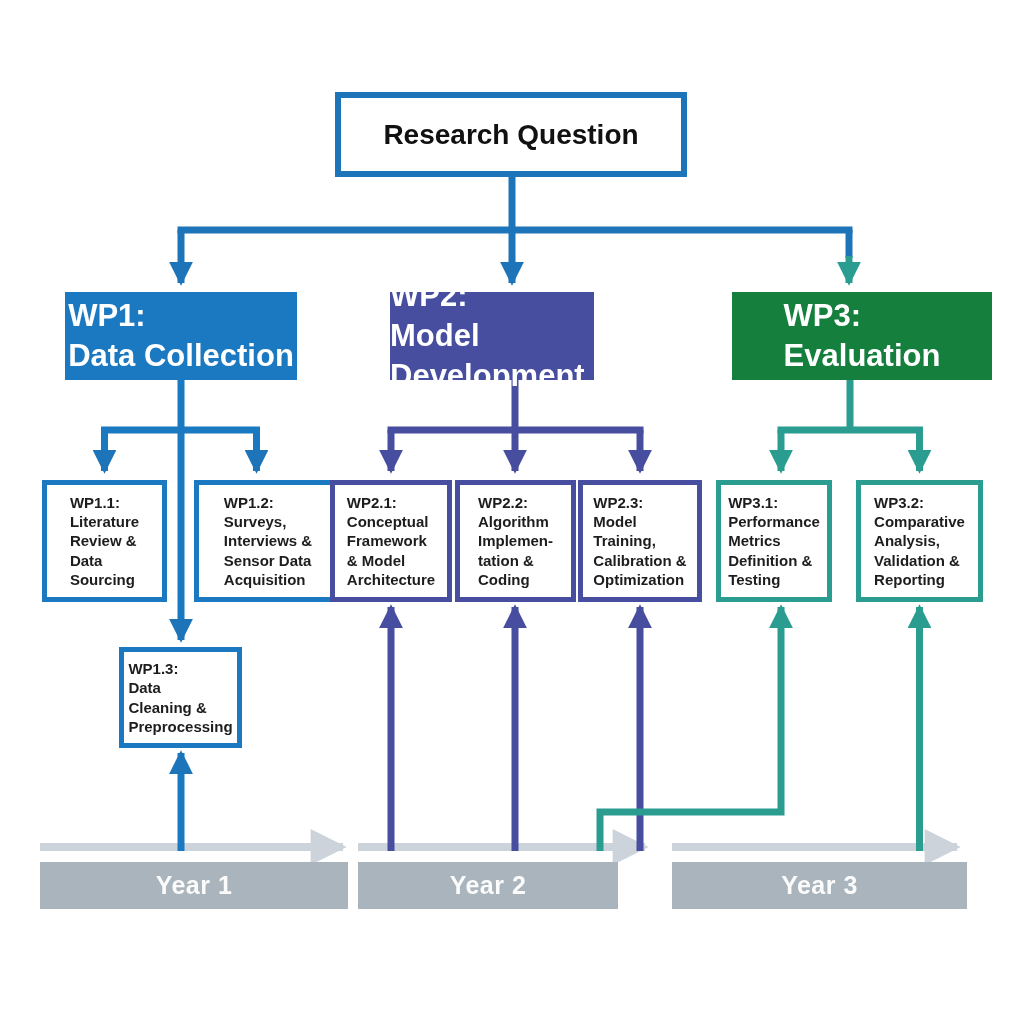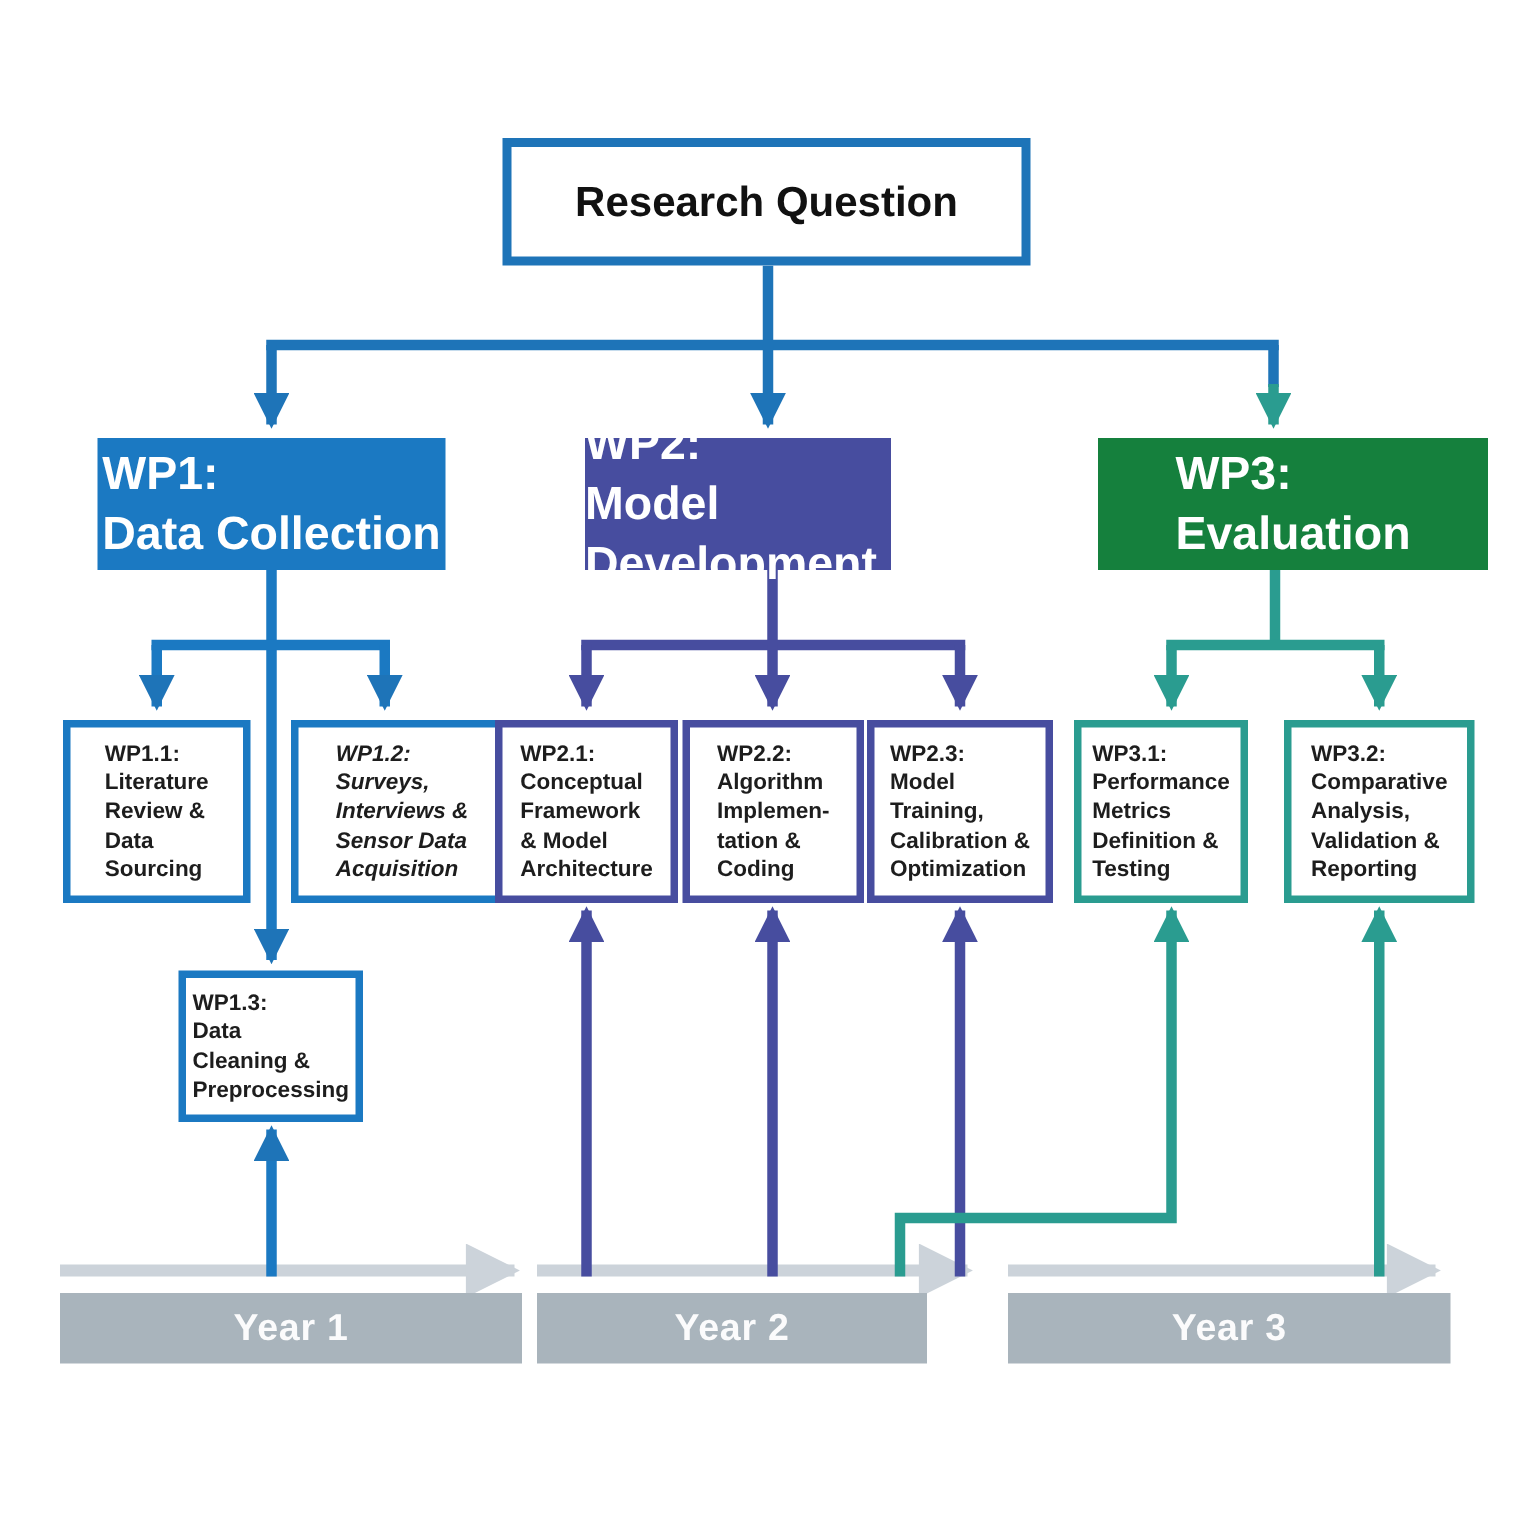--- a/index.html
+++ b/index.html
@@ -17,21 +17,21 @@
       border:6px solid #1e74b8;color:#111;font-size:28px;}
   
   .wp{top:292px;height:88px;color:#ffffff;font-size:31px;line-height:1.3;}
   .wp1{left:65px;width:232px;background:#1b79c2;}
   .wp2{left:390px;width:204px;background:#474d9f;}
   .wp3{left:732px;width:260px;background:#15803d;}
   
   .sub{top:480px;height:122px;background:#ffffff;color:#1d1d1d;
        font-size:15px;line-height:1.28;border:5px solid;}
   .s11{left:42px;width:125px;border-color:#1b79c2;}
-  .s12{left:194px;width:148px;border-color:#1b79c2;font-style:italic;}
+  .s12{left:194px;width:148px;border-color:#1b79c2;}
   .s21{left:330px;width:122px;border-color:#474d9f;}
   .s22{left:455px;width:121px;border-color:#474d9f;}
   .s23{left:578px;width:124px;border-color:#474d9f;}
   .s31{left:716px;width:116px;border-color:#2a9c90;}
   .s32{left:856px;width:127px;border-color:#2a9c90;}
   .s13{left:119px;top:647px;width:123px;height:101px;background:#ffffff;
        color:#1d1d1d;font-size:15px;line-height:1.28;border:5px solid #1b79c2;}
   
   .year{top:862px;height:47px;background:#a9b4bc;color:rgba(255,255,255,.95);
         font-size:25px;letter-spacing:.5px;}

